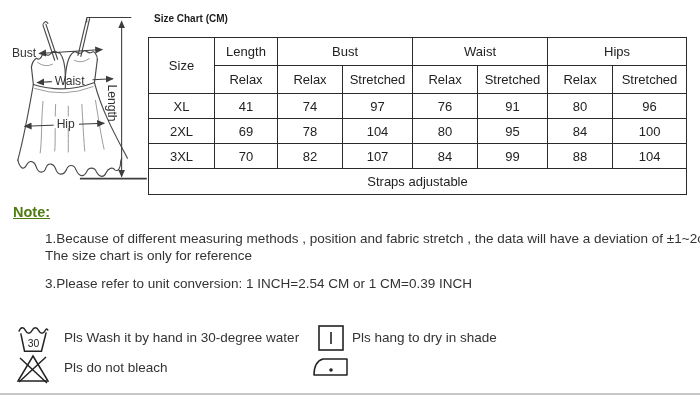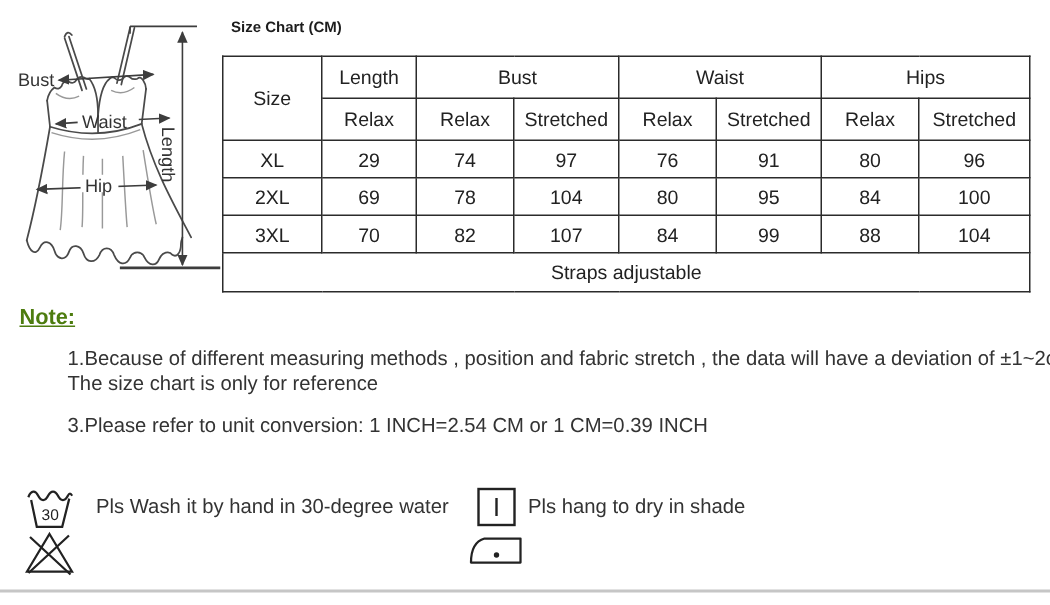--- a/index.html
+++ b/index.html
@@ -115,21 +115,21 @@
         <th>Stretched</th>
         <th>Relax</th>
         <th>Stretched</th>
         <th>Relax</th>
         <th>Stretched</th>
       </tr>
     </thead>
     <tbody>
       <tr>
         <td>XL</td>
-        <td>29</td>
+        <td>41</td>
         <td>74</td>
         <td>97</td>
         <td>76</td>
         <td>91</td>
         <td>80</td>
         <td>96</td>
       </tr>
       <tr>
         <td>2XL</td>
         <td>69</td>
@@ -172,20 +172,21 @@
   <svg class="care-icon" style="left:317px;top:324px" width="28" height="28" viewBox="0 0 28 28" xmlns="http://www.w3.org/2000/svg">
     <rect x="2" y="2" width="24" height="24" fill="none" stroke="#222" stroke-width="1.6"></rect>
     <line x1="14" y1="8" x2="14" y2="20" stroke="#222" stroke-width="1.6"></line>
   </svg>
   <div class="care-text" style="left:352px;top:330px">Pls hang to dry in shade</div>
 
   <svg class="care-icon" style="left:16px;top:352px" width="34" height="32" viewBox="0 0 34 32" xmlns="http://www.w3.org/2000/svg">
     <path d="M17,4 L32,29 L2,29 Z" fill="none" stroke="#222" stroke-width="1.5"></path>
     <path d="M4,6 L31,31 M30,5 L3,30" fill="none" stroke="#222" stroke-width="1.5"></path>
   </svg>
+  <div class="care-text" style="left:64px;top:360px">Pls do not bleach</div>
 
   <svg class="care-icon" style="left:312px;top:354px" width="38" height="26" viewBox="0 0 38 26" xmlns="http://www.w3.org/2000/svg">
     <path d="M35,5 L11,5 C4,7 2,13 2,21 L35,21 Z" fill="none" stroke="#222" stroke-width="1.5" stroke-linejoin="round"></path>
     <circle cx="19" cy="16" r="1.8" fill="#222"></circle>
   </svg>
 
   <div class="bottom-line"></div>
 </div>
 
 </body></html>

